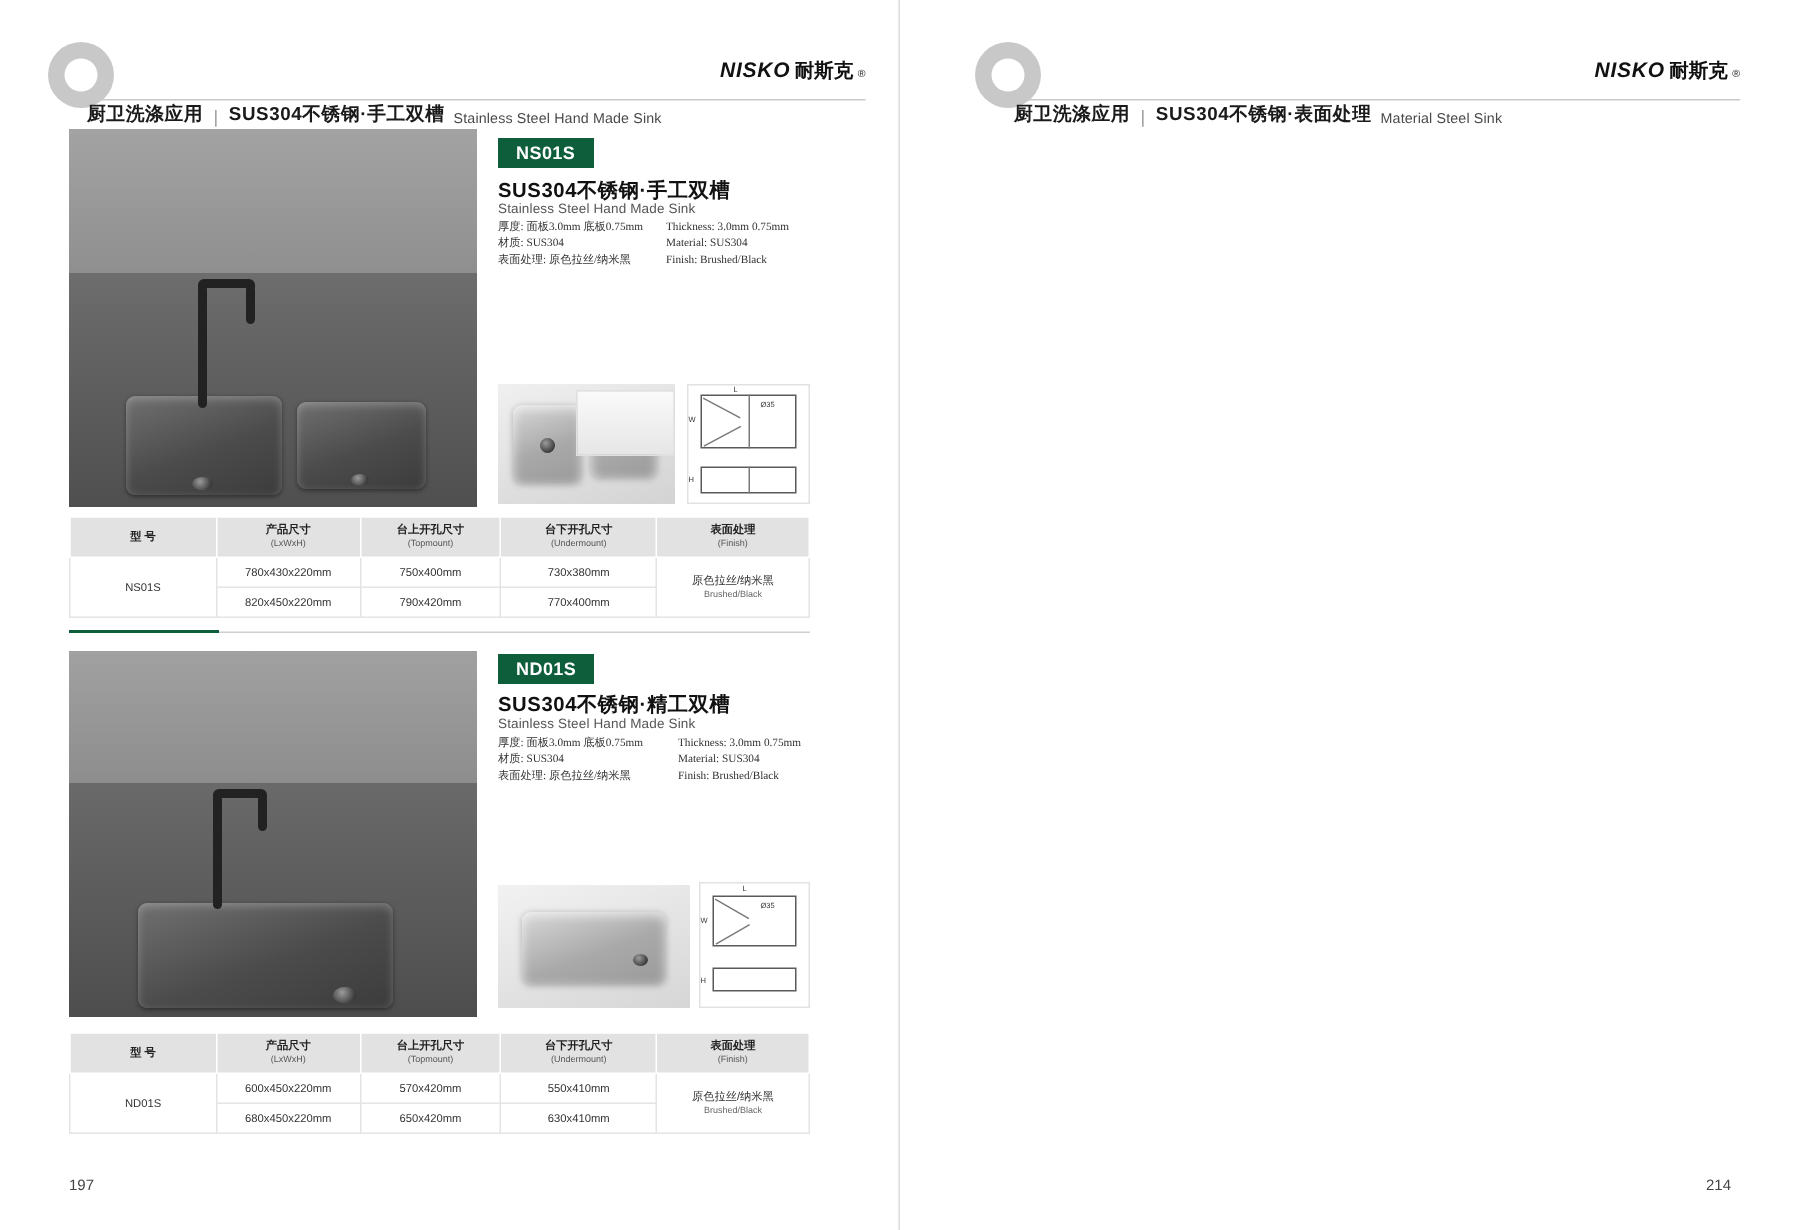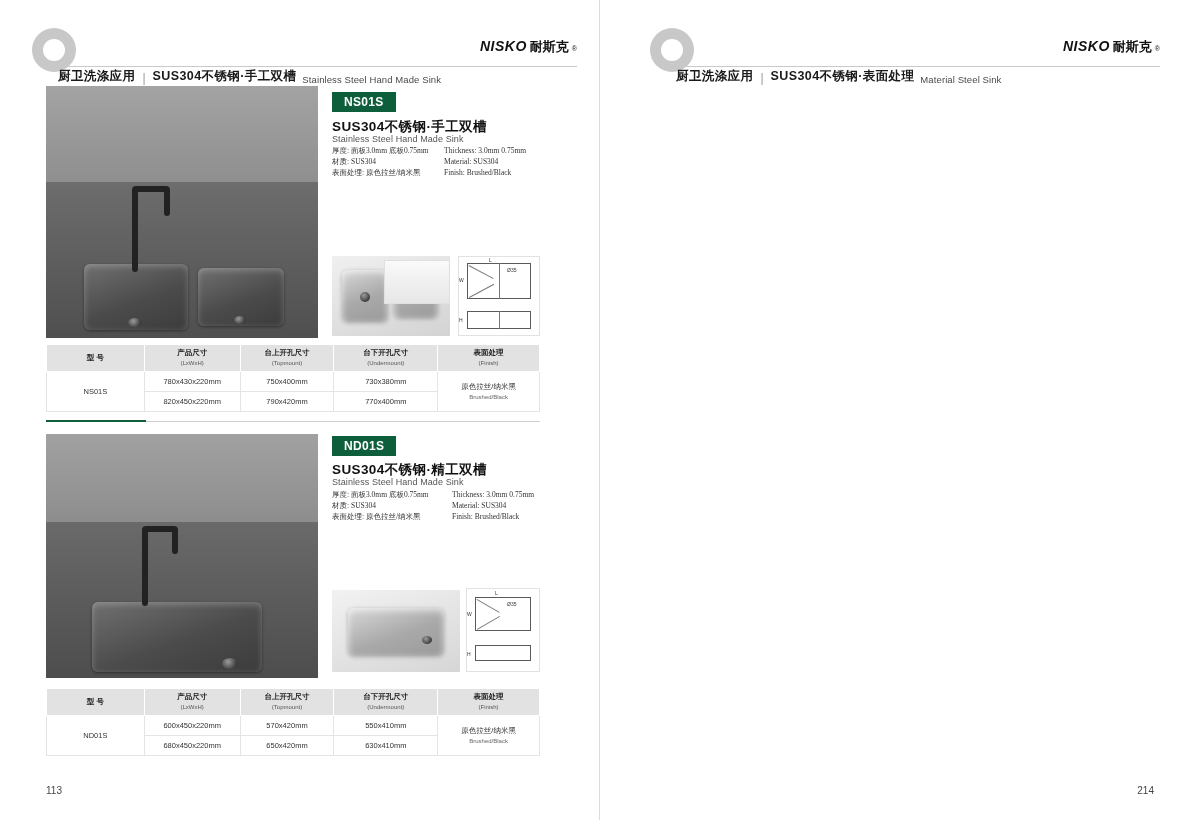--- a/index.html
+++ b/index.html
@@ -434,21 +434,21 @@
         </td>
       </tr>
       <tr>
         <td>680x450x220mm</td>
         <td>650x420mm</td>
         <td>630x410mm</td>
       </tr>
     </tbody>
       </table>
 
-    <div class="pgnum" style="left:46px;">113</div>
+    <div class="pgnum" style="left:46px;">197</div>
   </div>
 
   <div class="page page-right">
 
     <div class="hdr" style="left:48px;right:40px;">
       <div class="hdr-circle"></div>
       <div class="hdr-text">
         <span class="hdr-cn">厨卫洗涤应用</span>
         <span class="hdr-sep">|</span>
         <span class="hdr-cn2">SUS304不锈钢·表面处理</span>

